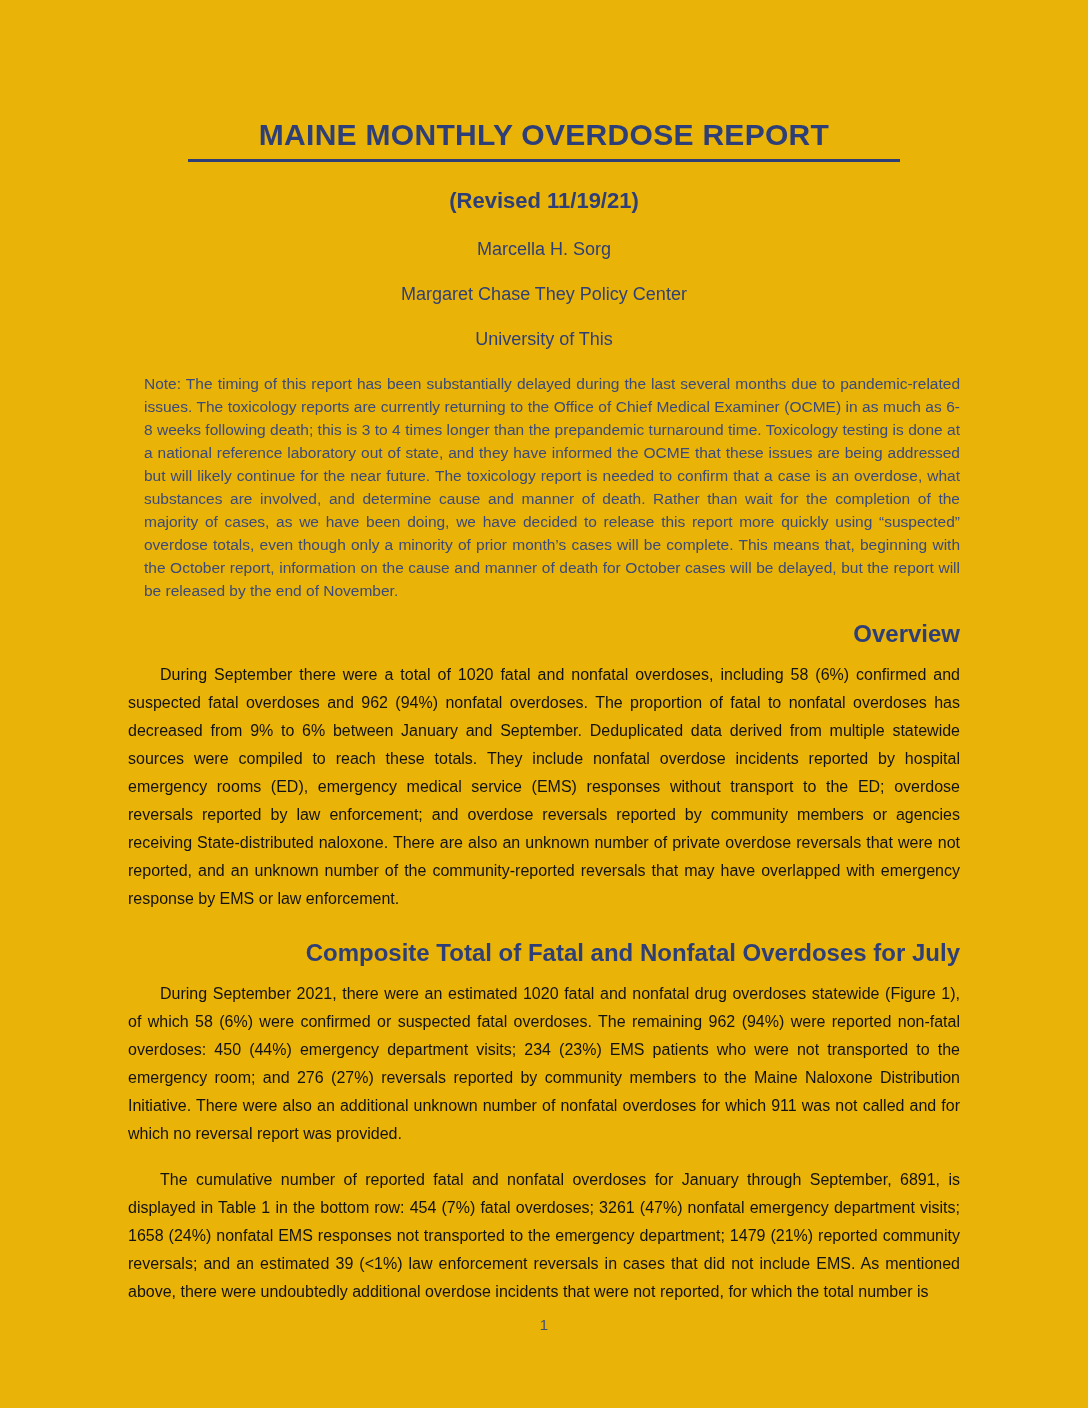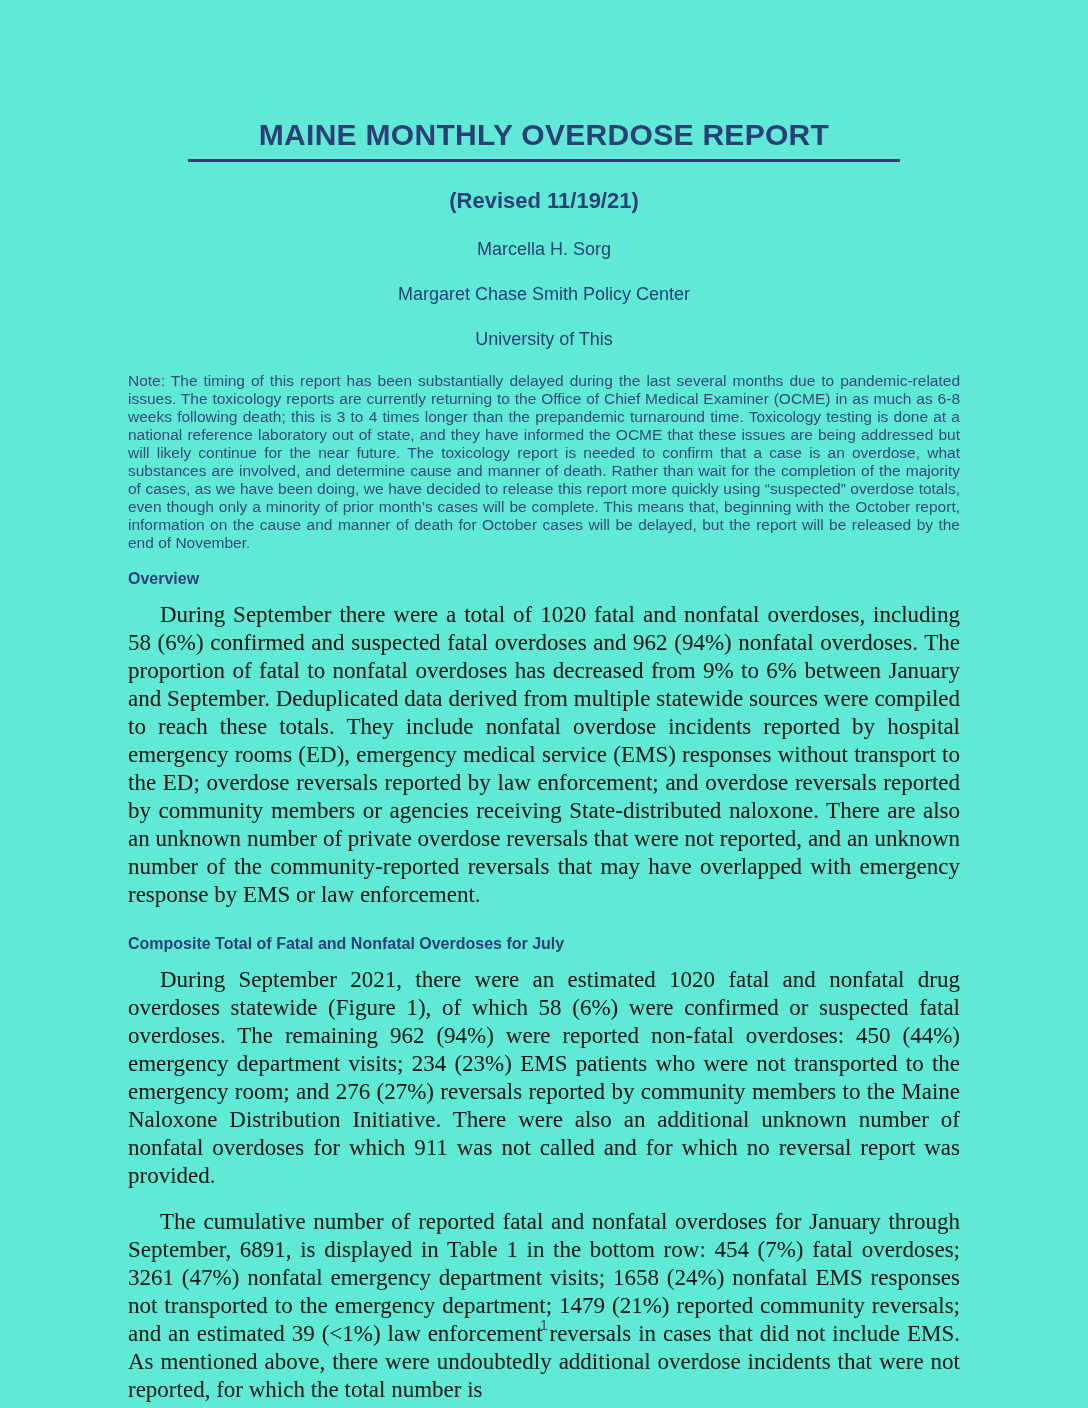--- a/index.html
+++ b/index.html
@@ -6,21 +6,21 @@
     margin: 0;
     padding: 0;
     background: #ffffff;
   }
   .page {
     position: relative;
     width: 1088px;
     height: 1408px;
     box-sizing: border-box;
     padding: 118px 128px 0 128px;
-    background: #5eead4;
+    background: #eab308;
     font-family: "Liberation Sans", sans-serif;
     overflow: hidden;
   }
   .report-title {
     margin: 0 0 7px 0;
     font-size: 30px;
     font-weight: bold;
     letter-spacing: 0.3px;
     color: #2e3f77;
     text-align: center;
@@ -44,37 +44,37 @@
     margin: 15px 0 19px 0;
   }
   .byline {
     margin: 17px;
     font-size: 18px;
     color: #2e3f77;
     text-align: center;
     line-height: 28px;
   }
   .note-para {
-    margin: 0 0 18px 0;
+    margin: 0 0 18px 16px;
     font-size: 15.5px;
-    line-height: 18px;
+    line-height: 23px;
     color: #3a4a7c;
     text-align: justify;
   }
   .section-heading {
     margin: 0 0 13px 0;
-    font-size: 16px;
+    font-size: 24px;
     font-weight: bold;
     color: #2e3f77;
-    text-align: left;
+    text-align: right;
   }
   .body-para {
     margin: 0 0 18px 0;
-    font-family: Liberation Serif, serif;
-    font-size: 23px;
+    font-family: Liberation Sans, sans-serif;
+    font-size: 16px;
     line-height: 28px;
     color: #121212;
     text-align: justify;
     text-indent: 32px;
   }
   .body-para.overview {
     margin-bottom: 26px;
   }
   .page-footer {
     position: absolute;
@@ -96,21 +96,21 @@
   <header>
     <h1 class="report-title">MAINE MONTHLY OVERDOSE REPORT</h1>
 
     <hr class="title-rule">
 
 
     <p class="subtitle">(Revised 11/19/21)</p>
 
     <div class="byline-group">
       <p class="byline">Marcella H. Sorg</p>
-      <p class="byline">Margaret Chase Smith Policy Center</p>
+      <p class="byline">Margaret Chase They Policy Center</p>
       <p class="byline">University of This</p>
     </div>
   </header>
 
   <p class="note-para">Note: The timing of this report has been substantially delayed during the last several months due to pandemic-related issues. The toxicology reports are currently returning to the Office of Chief Medical Examiner (OCME) in as much as 6-8 weeks following death; this is 3 to 4 times longer than the prepandemic turnaround time. Toxicology testing is done at a national reference laboratory out of state, and they have informed the OCME that these issues are being addressed but will likely continue for the near future. The toxicology report is needed to confirm that a case is an overdose, what substances are involved, and determine cause and manner of death. Rather than wait for the completion of the majority of cases, as we have been doing, we have decided to release this report more quickly using “suspected” overdose totals, even though only a minority of prior month’s cases will be complete. This means that, beginning with the October report, information on the cause and manner of death for October cases will be delayed, but the report will be released by the end of November.</p>
 
   <section>
     <h2 class="section-heading">Overview</h2>
     <p class="body-para overview">During September there were a total of 1020 fatal and nonfatal overdoses, including 58 (6%) confirmed and suspected fatal overdoses and 962 (94%) nonfatal overdoses. The proportion of fatal to nonfatal overdoses has decreased from 9% to 6% between January and September. Deduplicated data derived from multiple statewide sources were compiled to reach these totals. They include nonfatal overdose incidents reported by hospital emergency rooms (ED), emergency medical service (EMS) responses without transport to the ED; overdose reversals reported by law enforcement; and overdose reversals reported by community members or agencies receiving State-distributed naloxone. There are also an unknown number of private overdose reversals that were not reported, and an unknown number of the community-reported reversals that may have overlapped with emergency response by EMS or law enforcement.</p>
   </section>

